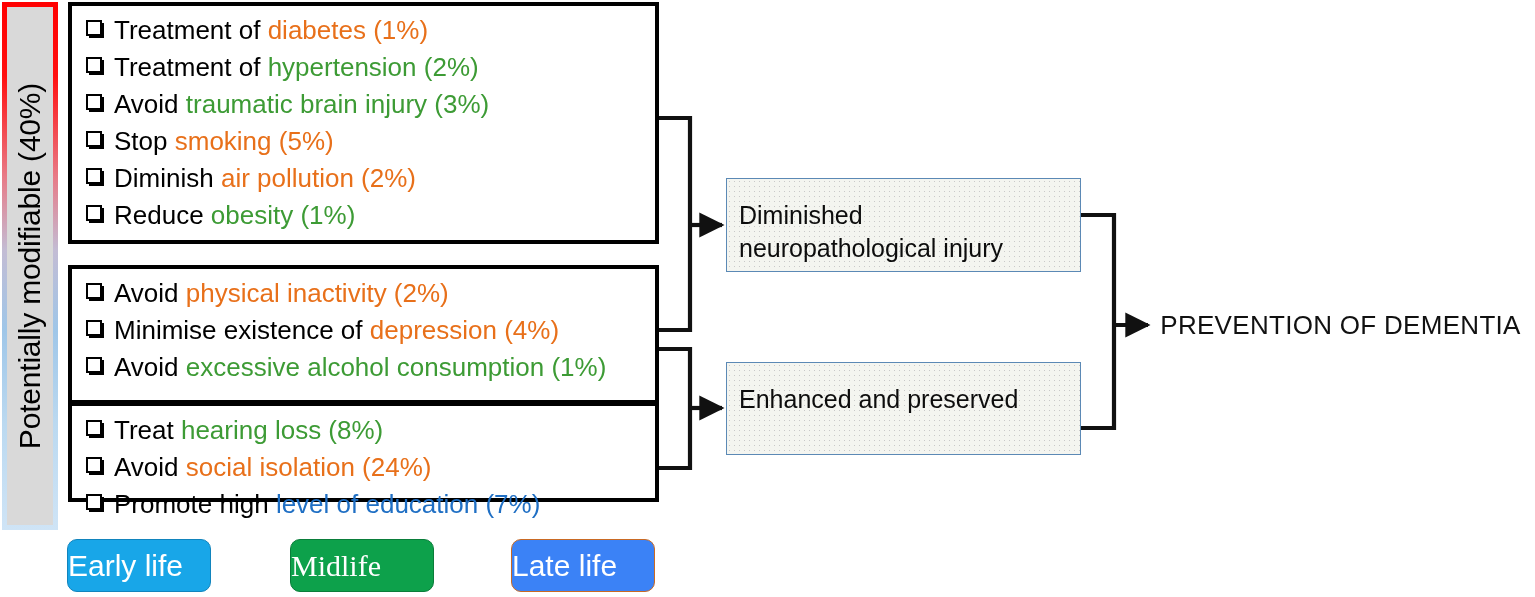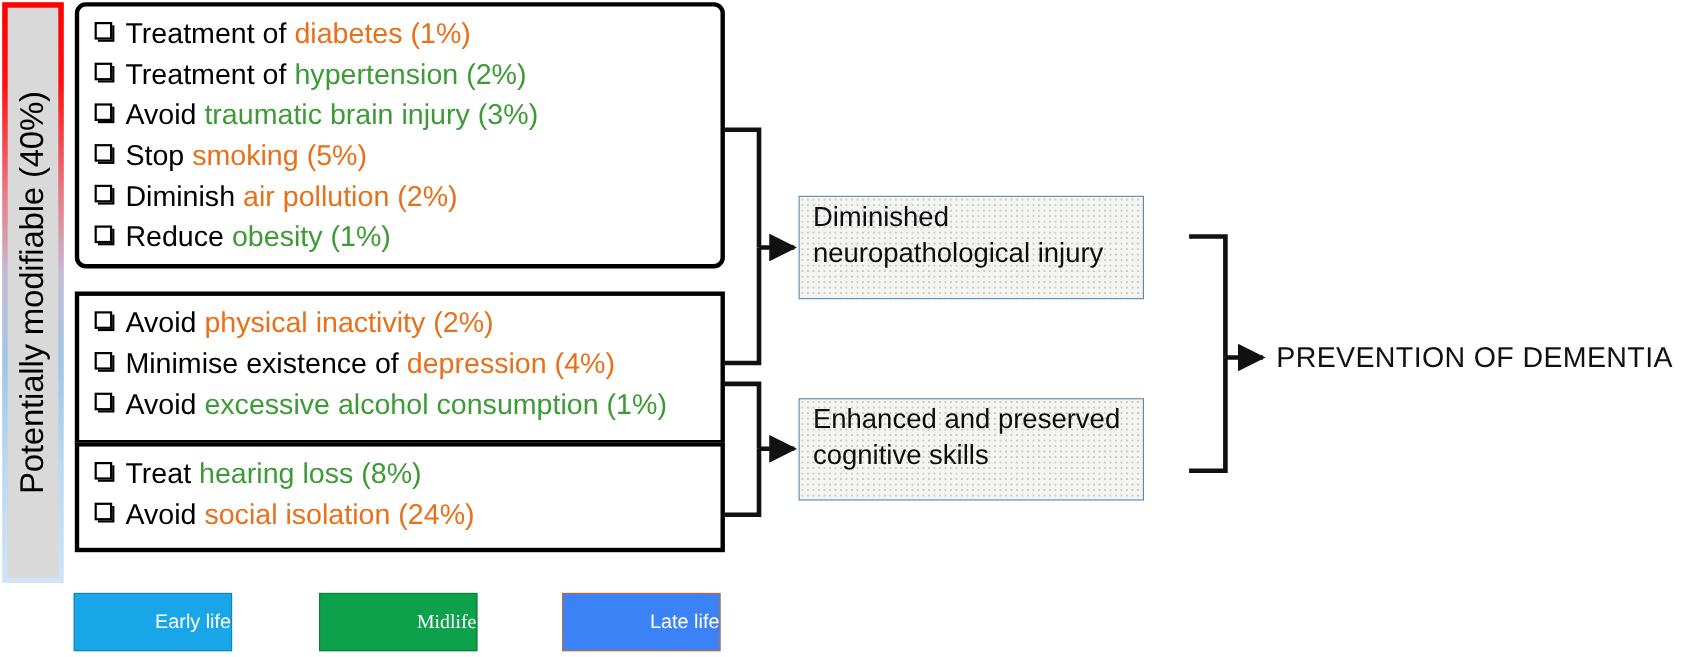--- a/index.html
+++ b/index.html
@@ -19,21 +19,21 @@
   #sidebar-label{
     white-space:nowrap;transform:rotate(-90deg);
     font-size:30px;color:#000;letter-spacing:-0.2px;
   }
 
   
   .risk-box{
     position:absolute;background:#fff;border:4px solid #000;box-sizing:border-box;
     padding:6px 10px 6px 14px;
   }
-  #risk-box-1{left:68px;top:2px;width:591px;height:242px;border-radius:10px;}
+  #risk-box-1{left:68px;top:2px;width:591px;height:242px;}
   #risk-box-2{left:68px;top:265px;width:591px;height:139px;}
   #risk-box-3{left:68px;top:402px;width:591px;height:100px;}
 
   .risk-item{display:flex;align-items:baseline;font-size:26px;line-height:37px;color:#000;}
   #risk-box-1 .risk-item,#risk-box-2 .risk-item,#risk-box-3 .risk-item{line-height:37px;}
   .chk{
     display:inline-block;position:relative;width:17px;height:17px;
     flex:0 0 17px;margin-right:11px;top:-2px;
   }
   .chk::before{
@@ -43,36 +43,36 @@
     content:"";position:absolute;left:0;top:0;width:12px;height:12px;
     background:#fff;border:2.5px solid #000;box-sizing:content-box;
   }
   .txt{white-space:nowrap;}
   .c-late{color:#E8701A;}
   .c-mid{color:#3D9B35;}
   .c-early{color:#1F6FC4;}
 
   
   .pill{
-    position:absolute;top:539px;height:53px;border-radius:0;
-    display:flex;align-items:center;justify-content:flex-end;
-    color:#fff;font-size:18px;box-sizing:border-box;
+    position:absolute;top:539px;height:53px;border-radius:10px;
+    display:flex;align-items:center;justify-content:flex-start;
+    color:#fff;font-size:30px;box-sizing:border-box;
   }
   #pill-early{left:67px;width:144px;background:#18A6E8;border:1.5px solid #1184bd;}
   #pill-mid  {left:290px;width:144px;background:#0DA14B;border:1.5px solid #0a7d3a;font-family:Liberation Serif, serif;}
   #pill-late {left:511px;width:144px;background:#3b82f6;border:1.5px solid #c96a24;}
 
   
   .mid-box{
-    position:absolute;left:726px;width:314px;
+    position:absolute;left:726px;width:355px;
     border:1.5px solid #5B89B5;box-sizing:border-box;
     background-color:#F4F5F0;
     background-image:radial-gradient(#c9c9c9 0.9px, transparent 1px);
     background-size:5px 5px;
-    padding:2px 12px;
+    padding:20px 12px;
     font-size:25px;line-height:33px;color:#0d0d0d;
   }
   #mid-box-1{top:178px;height:94px;}
   #mid-box-2{top:362px;height:93px;}
 
   
   #outcome-box{
     position:absolute;left:1152px;top:297px;width:377px;height:57px;
     box-sizing:border-box;border-radius:4px;
     background:linear-gradient(to bottom,#8a6200 0%,#b98a04 18%,#e8bf3c 50%,#b98a04 82%,#8a6200 100%);
@@ -140,39 +140,42 @@
 
 <div class="risk-box" id="risk-box-3">
   <div class="risk-item">
     <span class="chk"></span>
     <span class="txt"><span>Treat </span><span class="c-mid">hearing loss (8%)</span></span>
   </div>
   <div class="risk-item">
     <span class="chk"></span>
     <span class="txt"><span>Avoid </span><span class="c-late">social isolation (24%)</span></span>
   </div>
+  <div class="risk-item">
+    <span class="chk"></span>
+    <span class="txt"><span>Promote high </span><span class="c-early">level of education (7%)</span></span>
+  </div>
 </div>
 
 <div class="pill" id="pill-early">
   <span>Early life</span>
 </div>
 <div class="pill" id="pill-mid">
   <span>Midlife</span>
 </div>
 <div class="pill" id="pill-late">
   <span>Late life</span>
 </div>
 
 <div class="mid-box" id="mid-box-1">
   <div>Diminished</div>
   <div>neuropathological injury</div>
 </div>
 <div class="mid-box" id="mid-box-2">
   <div>Enhanced and preserved</div>
-  <div>cognitive skills</div>
 </div>
 
 <div id="outcome-box">
   <div id="outcome-inner">
     <span id="outcome-label">PREVENTION OF DEMENTIA</span>
   </div>
 </div>
 
 <svg id="connectors" viewBox="0 0 1535 597" width="1535" height="597">
   <defs>

